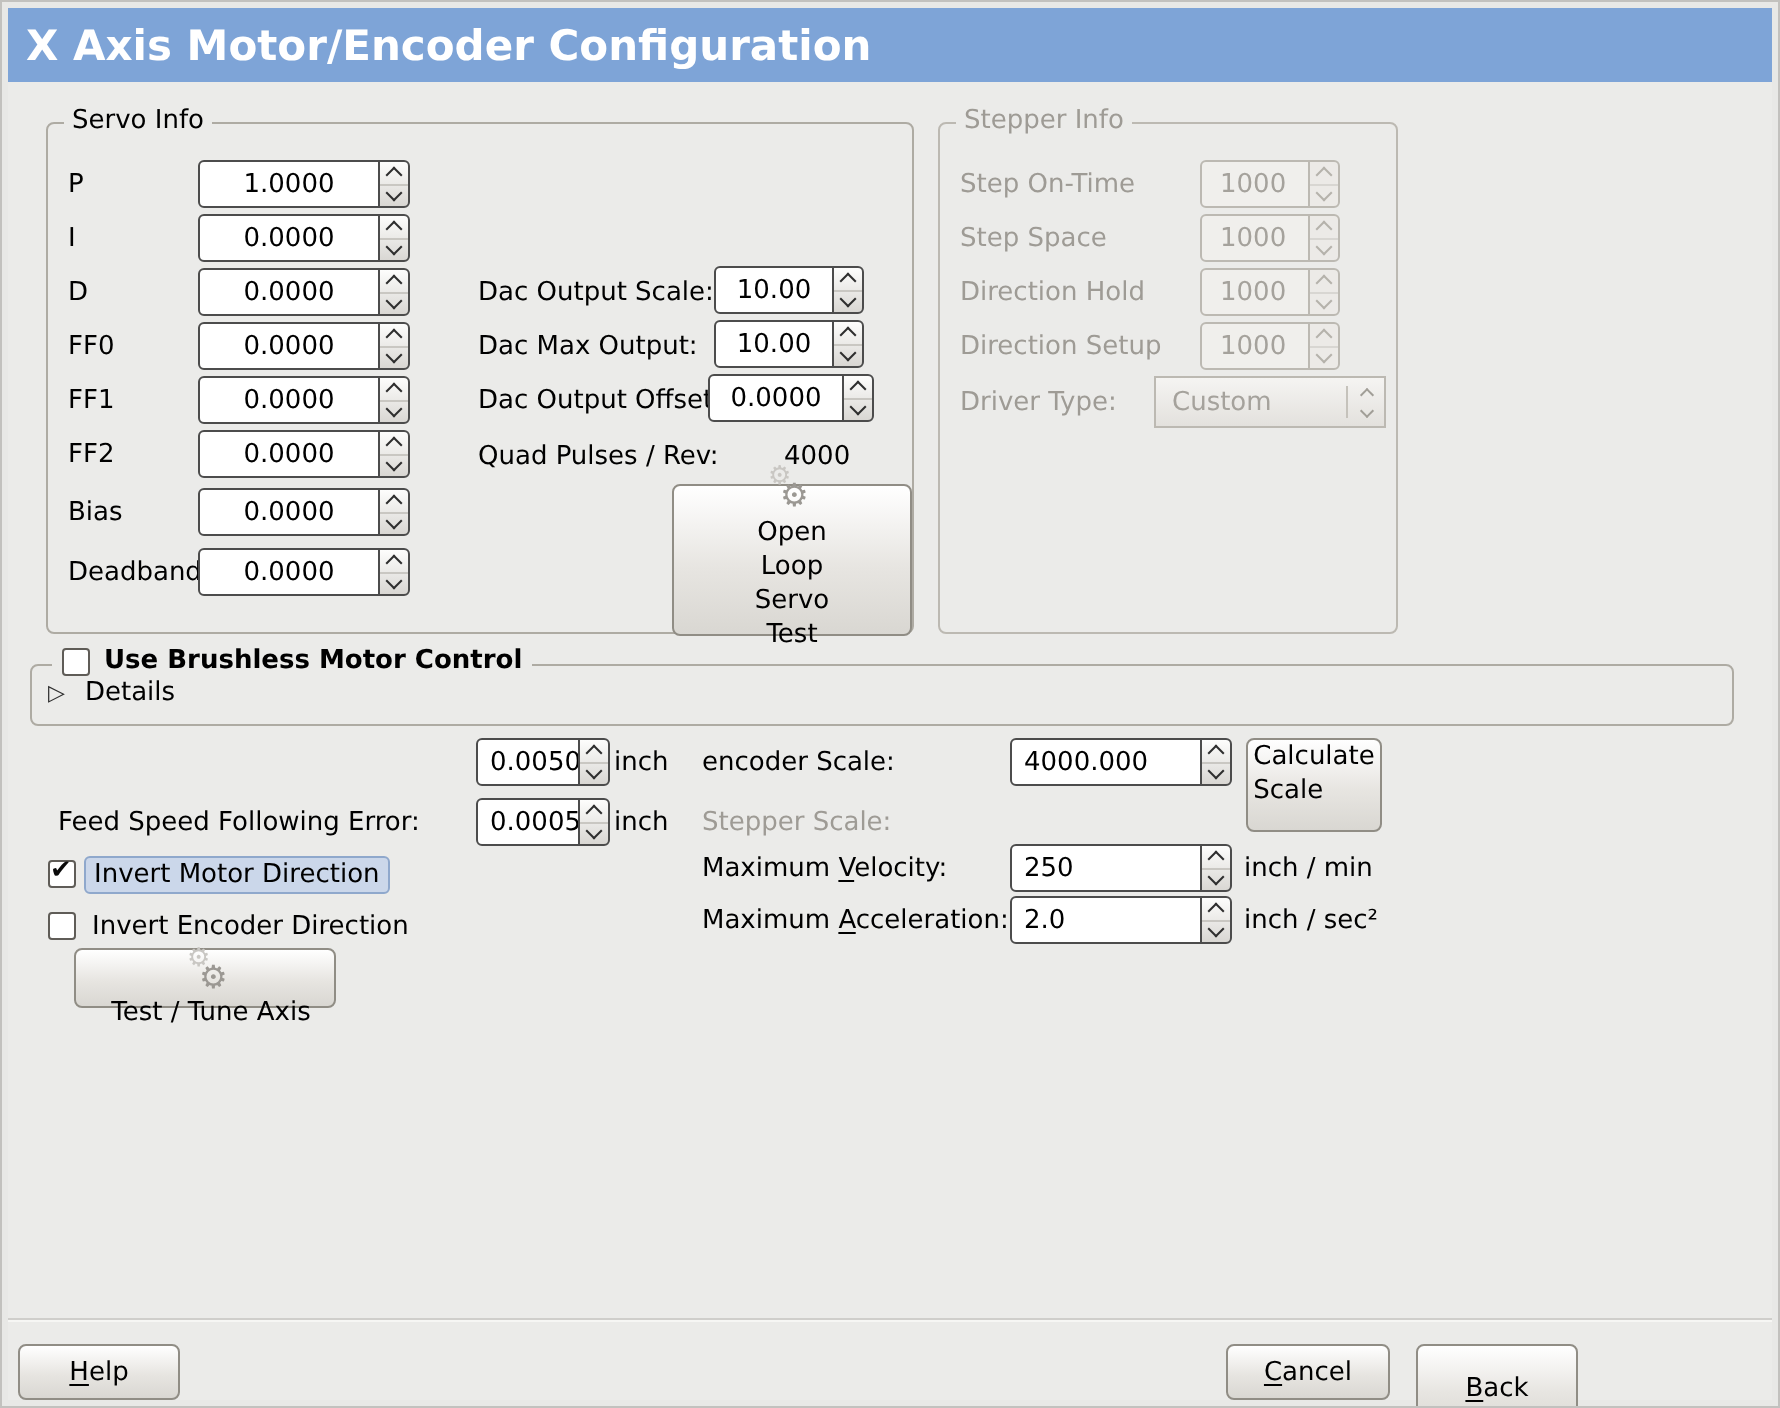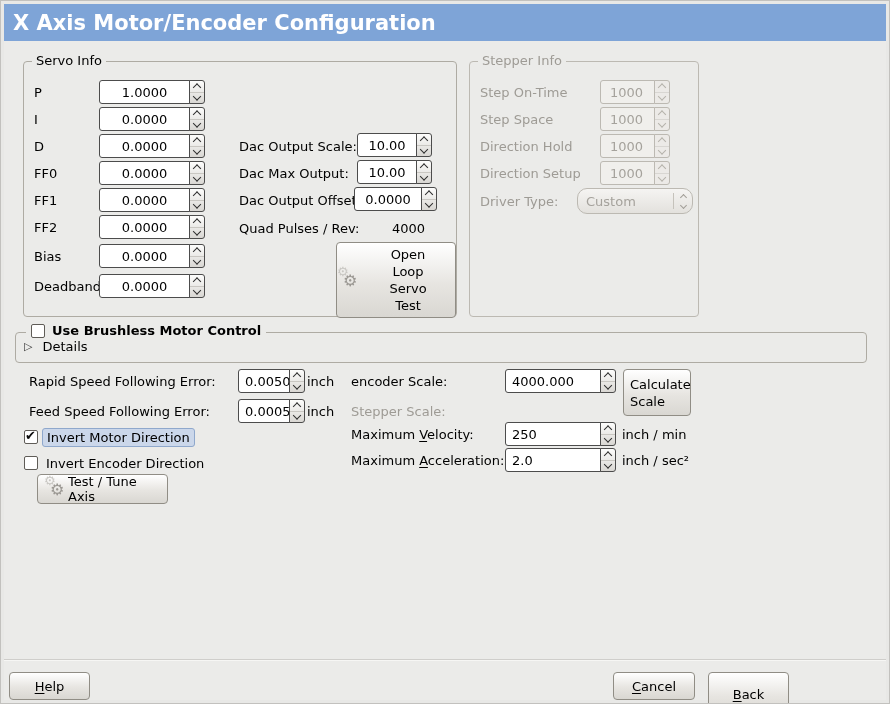--- a/index.html
+++ b/index.html
@@ -25,24 +25,24 @@
   .sp div::after{content:"";position:absolute;left:50%;top:50%;width:5px;height:5px;
     border-left:1.4px solid #2e2e2e;border-top:1.4px solid #2e2e2e;}
   .sp .up::after{transform:translate(-50%,-25%) rotate(45deg);}
   .sp .dn::after{transform:translate(-50%,-75%) rotate(225deg);}
   .dis .entry{background:#f0efec;border-color:#bcb9b2;color:#a5a29c;}
   .dis .sp{border-color:#bcb9b2;background:#eceae7;}
   .dis .sp div.up{border-bottom:1px solid #d8d6d2;}
   .dis .sp div::after{border-color:#b5b2ab;}
   .btn{position:absolute;background:linear-gradient(#ffffff,#e7e5e1 55%,#d9d7d2);
     border:1px solid #908d85;border-radius:4px;display:flex;align-items:center;justify-content:center;
-    font-size:13px;color:#000;}
+    font-size:13px;color:#000;flex-direction:column;}
   .btn.focus{border:2px solid #53779f;margin-top:46px;}
   .key{text-decoration:underline;text-underline-offset:2px;}
-  .combo{position:absolute;display:flex;align-items:center;border:1px solid #bcb9b2;border-radius:10px;
+  .combo{position:absolute;display:flex;align-items:center;border:1px solid #bcb9b2;border-radius:0;
     background:linear-gradient(#f5f4f2,#e3e1dd);color:#a5a29c;font-size:13px;padding-left:8px;}
   .combo .sep{width:1px;height:16px;background:#c5c2bb;margin-left:auto;}
   .dblarrow{width:18px;display:flex;flex-direction:column;align-items:center;justify-content:center;gap:3px;}
   .dblarrow i{width:5px;height:5px;border-left:1.4px solid #a19e97;border-top:1.4px solid #a19e97;display:block;}
   .dblarrow i.u{transform:rotate(45deg);}
   .dblarrow i.d{transform:rotate(225deg);}
   .cb{position:absolute;width:14px;height:14px;background:#fff;border:1px solid #5f5c57;border-radius:2px;}
   .cb.checked::after{content:"✔";position:absolute;left:0px;top:-3px;font-size:13px;color:#0a0a0a;}
   .hl{position:absolute;display:inline-flex;align-items:center;background:#cbd7ea;
     border:1px solid #8fa8cc;border-radius:3px;padding:1px 4px;font-size:13px;}
@@ -298,23 +298,20 @@
     <div style="position:absolute;top:-10px;left:10px;background:#ebebe9;padding:0 5px;display:flex;align-items:flex-end;gap:7px">
       <span class="cb" style="position:relative"></span>
       <span style="font-size:13px;font-weight:bold">Use Brushless Motor Control</span>
     </div>
     <div style="position:absolute;left:8px;top:6px;display:flex;align-items:center;gap:10px">
       <span class="expander-arrow">▷</span>
       <span style="font-size:13px">Details</span>
     </div>
   </div>
 
-  <div class="row" style="left:28px;top:368px">
-      <span class="lbl">Rapid Speed Following Error:</span>
-    </div>
   <div class="spinbox" style="left:237px;top:368px">
     <div class="entry" style="width:52px">
         <span>0.0050</span>
       </div>
     <div class="sp">
         <div class="up"></div>
         <div class="dn"></div>
       </div>
   </div>
   <span class="unit" style="left:306px;top:368px">inch</span>

